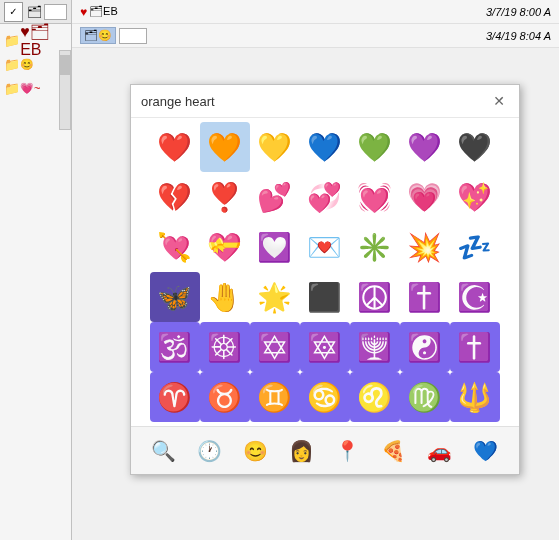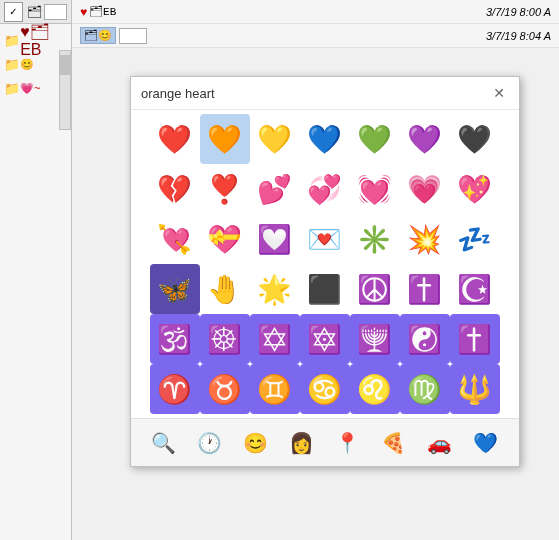--- a/index.html
+++ b/index.html
@@ -73,21 +73,21 @@
     }
     .header-timestamp {
       font-size: 11px;
       color: #000;
       font-style: italic;
     }
 
     
     .emoji-popup {
       position: absolute;
-      top: 76px;
+      top: 84px;
       left: 130px;
       width: 390px;
       background: white;
       border: 1px solid #c0c0c0;
       box-shadow: 2px 2px 8px rgba(0,0,0,0.3);
       z-index: 100;
     }
 
     .popup-header {
       display: flex;
@@ -199,30 +199,30 @@
 
   <div style="position:absolute; right:0; top:50px; width:12px; height:80px; background:#e0e0e0; border:1px solid #c0c0c0;">
     <div style="width:10px; height:20px; background:#c0c0c0; margin: 4px auto;"></div>
   </div>
 </div>
 
 <div class="header-bar">
   <div class="header-row">
     <div class="header-icons">
       <span style="color:#cc0000; font-size:12px;">♥</span>
-      <span style="font-size:11px;font-family:Liberation Mono, monospace;">🗂EB</span>
+      <span style="font-size:11px;">🗂EB</span>
     </div>
     <span class="header-timestamp">3/7/19 8:00 A</span>
   </div>
   <div class="header-row">
     <div style="display:flex; align-items:center; gap:3px;">
       <span style="font-size:11px; background:#b0c8e8; padding:1px 3px; border:1px solid #90a8c8;">🗂😊</span>
       <span style="width:28px; height:16px; background:white; border:1px solid #aaa; display:inline-block;"></span>
     </div>
-    <span class="header-timestamp">3/7/19 8:04 A</span>
+    <span class="header-timestamp">3/4/19 8:04 A</span>
   </div>
 </div>
 
 <div class="emoji-popup">
   <div class="popup-header">
     <span class="popup-title">orange heart</span>
     <div class="popup-close">✕</div>
   </div>
 
   <div class="emoji-grid" id="emoji-grid-container">

